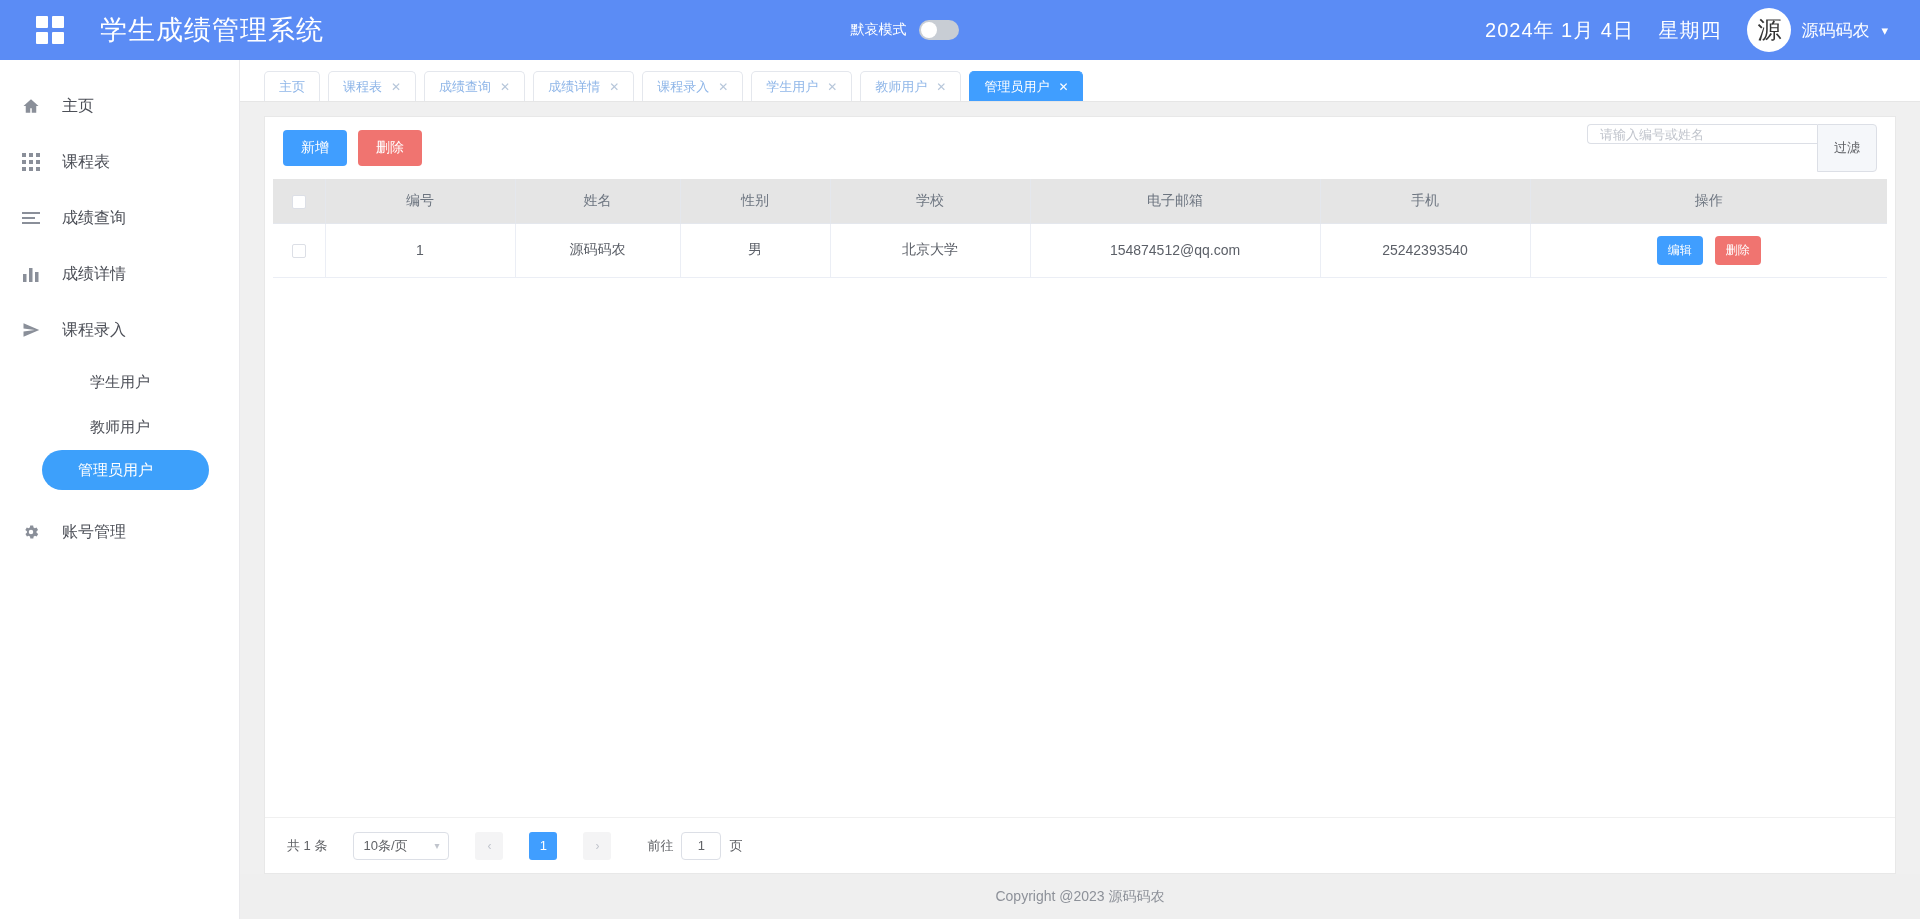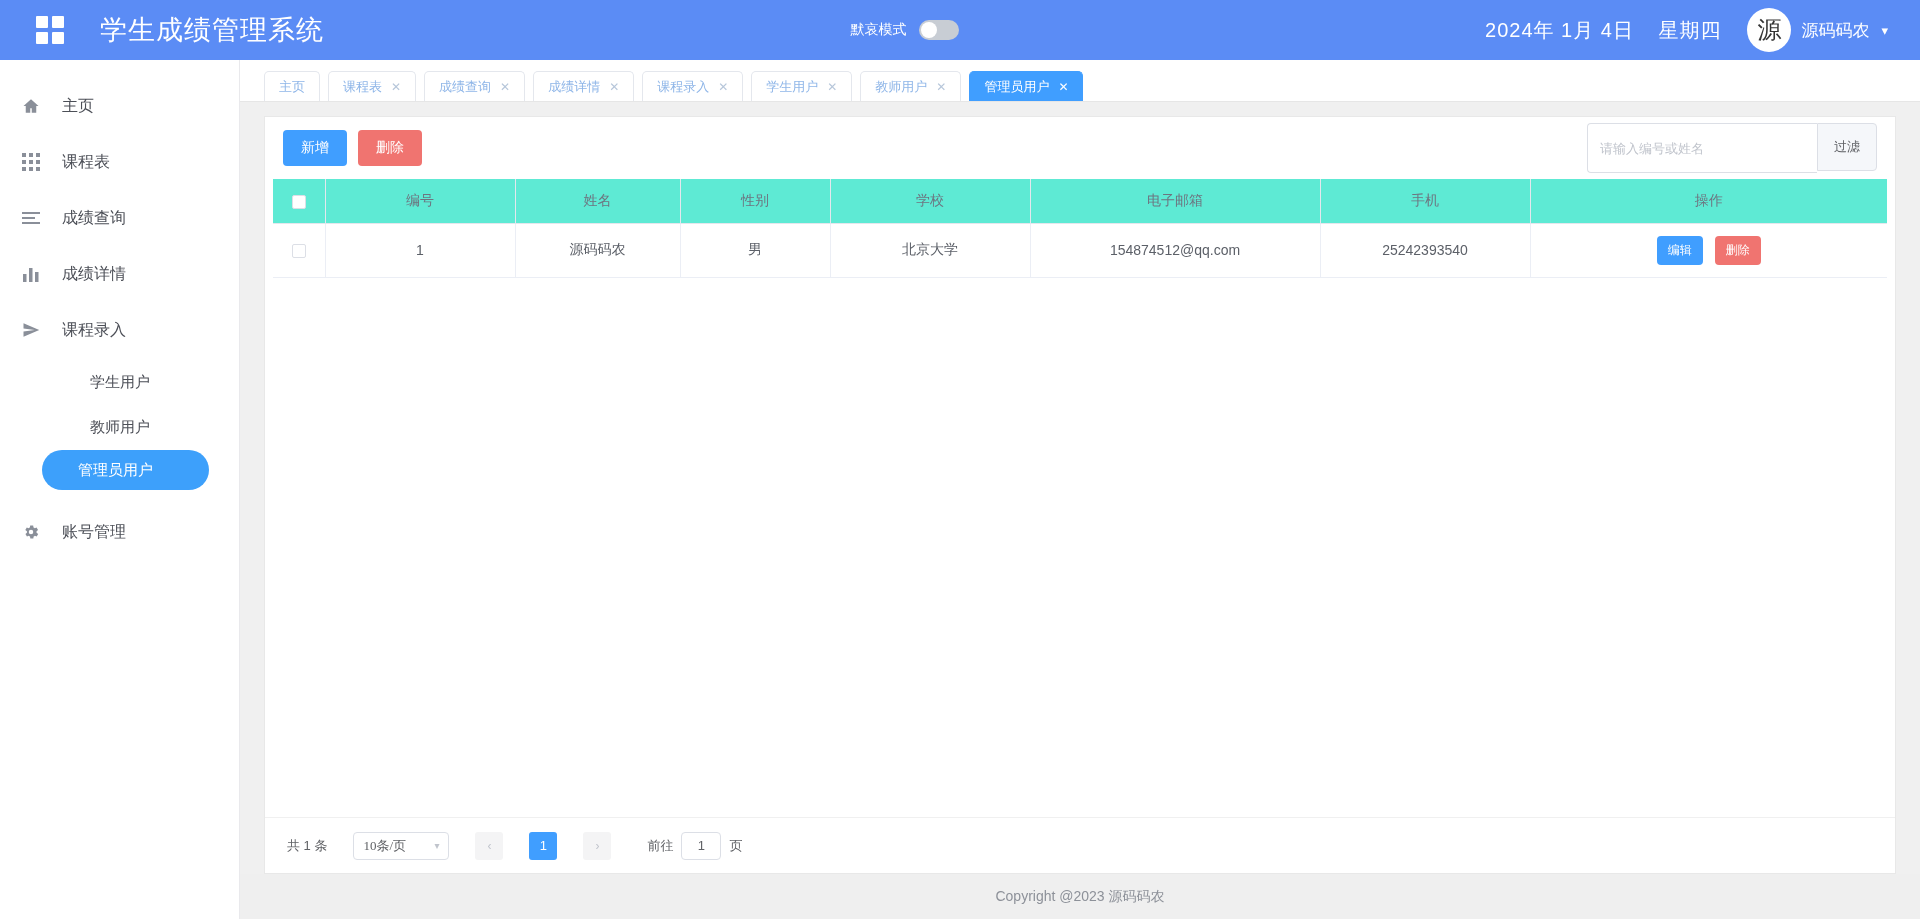--- a/index.html
+++ b/index.html
@@ -109,37 +109,37 @@
   .btn {
     border: none; border-radius: 4px; font-size: 14px;
     color: #ffffff; cursor: pointer; padding: 9px 18px;
     font-family: inherit;
   }
   .btn-primary { background: #409eff; }
   .btn-danger { background: #f07470; }
   .tool-left { display: flex; gap: 11px; }
   .search-wrap { display: flex; align-items: stretch; }
   .search-input {
-    width: 230px; height: 50px; border: 1px solid #dcdfe6;
+    width: 230px; height: 20px; border: 1px solid #dcdfe6;
     border-right: none; border-radius: 4px 0 0 4px;
     padding: 0 12px; font-size: 13px; color: #606266;
     font-family: inherit; outline: none; background: #fff;
   }
   .search-input::placeholder { color: #c0c4cc; }
   .filter-btn {
     height: 48px; border: 1px solid #dcdfe6; border-radius: 0 4px 4px 0;
     background: #f5f7fa; color: #606266; font-size: 13px;
     padding: 0 16px; cursor: pointer; font-family: inherit;
   }
 
   
   .table-zone { flex: 1; min-height: 0; overflow: hidden; padding: 0 8px; }
   table.grid { width: 100%; border-collapse: collapse; table-layout: fixed; }
   table.grid th {
-    background: #5eead4; color: #6d7580; font-weight: normal;
+    background: #e5e5e5; color: #6d7580; font-weight: normal;
     font-size: 14px; height: 44px; border-bottom: 1px solid #e4e7ed;
     border-right: 1px solid #e4e7ed;
   }
   table.grid th:last-child { border-right: none; }
   table.grid td {
     height: 54px; text-align: center; font-size: 14px; color: #5c6068;
     border-bottom: 1px solid #ebeef5; border-right: 1px solid #ebeef5;
   }
   table.grid td:last-child { border-right: none; }
   .cb {
@@ -151,21 +151,21 @@
 
   
   .pager {
     height: 56px; min-height: 56px; display: flex; align-items: center;
     gap: 26px; padding: 0 22px; border-top: 1px solid #f0f0f0;
     font-size: 13px; color: #606266;
   }
   .pg-select {
     display: flex; align-items: center; justify-content: space-between;
     width: 96px; height: 28px; border: 1px solid #dcdfe6; border-radius: 4px;
-    padding: 0 9px; color: #606266; background: #fff; cursor: pointer; font-family: Liberation Serif, serif;
+    padding: 0 9px; color: #606266; background: #fff; cursor: pointer;
   }
   .pg-select .sel-caret { color: #c0c4cc; font-size: 10px; }
   .pg-btn {
     width: 28px; height: 28px; border-radius: 3px; background: #f4f4f5;
     color: #c0c4cc; display: flex; align-items: center; justify-content: center;
     font-size: 12px; cursor: pointer;
   }
   .pg-num {
     width: 28px; height: 28px; border-radius: 3px; background: #409eff;
     color: #ffffff; display: flex; align-items: center; justify-content: center;

